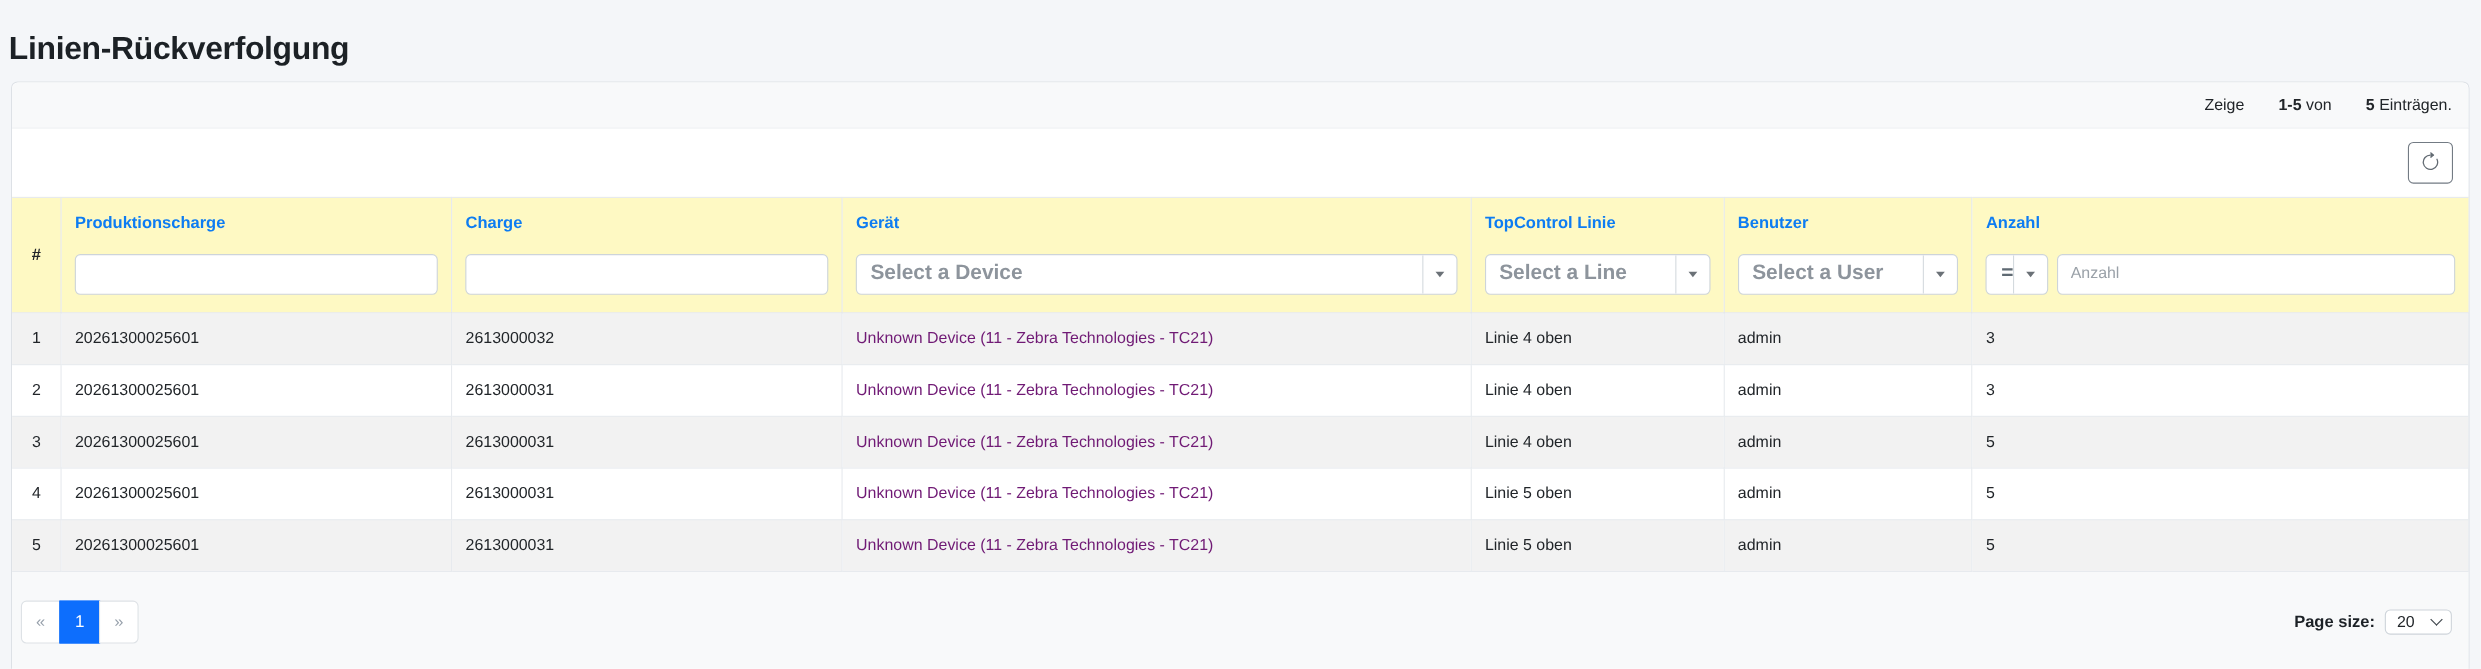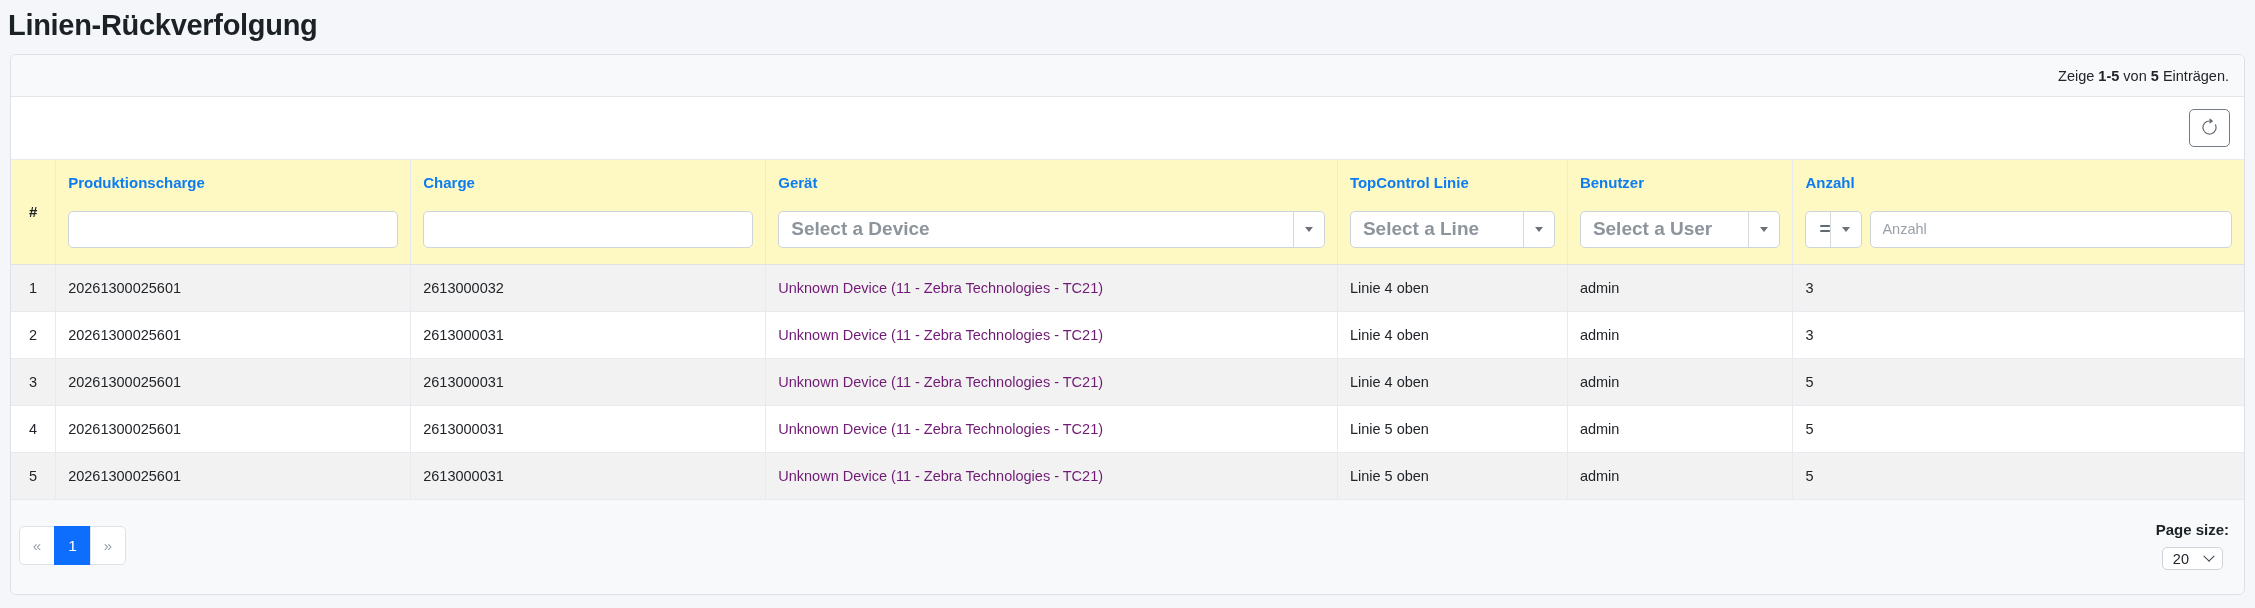--- a/index.html
+++ b/index.html
@@ -9,21 +9,21 @@
     background: #f4f6f9;
     font-family: "Liberation Sans", sans-serif;
     color: #212529;
     font-size: 15px;
     overflow: hidden;
   }
   .page-title {
     font-size: 29px;
     font-weight: 700;
     letter-spacing: -0.3px;
-    padding: 10px 0 12px 8px;
+    padding: 30px 0 12px 8px;
     line-height: 1.1;
     color: #1c2126;
   }
   .card {
     margin: 0 10px;
     background: #ffffff;
     border: 1px solid #dde1e6;
     border-radius: 6px;
     height: 541px;
     display: flex;
@@ -32,21 +32,21 @@
   
   .card-header {
     background: #f8f9fa;
     border-bottom: 1px solid #e3e7eb;
     border-radius: 6px 6px 0 0;
     padding: 13px 15px 12px;
     text-align: right;
     font-size: 14.5px;
     color: #212529;
   }
-  .card-header .b { font-weight: 700; }
+  .card-header .b { font-weight: 700; margin-left: 27px; }
   
   .toolbar {
     display: flex;
     justify-content: flex-end;
     align-items: center;
     padding: 12px 14px;
     background: #fff;
   }
   .btn-refresh {
     width: 41px; height: 38px;
@@ -184,21 +184,21 @@
   }
   .pg.first { border-radius: 5px 0 0 5px; margin-left: 0; }
   .pg.last  { border-radius: 0 5px 5px 0; }
   .pg.active {
     background: #0d6efd;
     border-color: #0d6efd;
     color: #fff;
     font-size: 15.5px;
     min-width: 37px;
   }
-  .page-size { display: flex; align-items: center; gap: 9px; flex-direction: column; }
+  .page-size { display: flex; align-items: center; gap: 9px; }
   .page-size .ps-label { font-weight: 700; font-size: 15px; color: #1c2126; }
   .ps-select {
     width: 61px; height: 23px;
     background: #fff;
     border: 1px solid #ced4da;
     border-radius: 5px;
     display: flex;
     align-items: center;
     justify-content: space-between;
     padding: 0 9px 0 10px;

